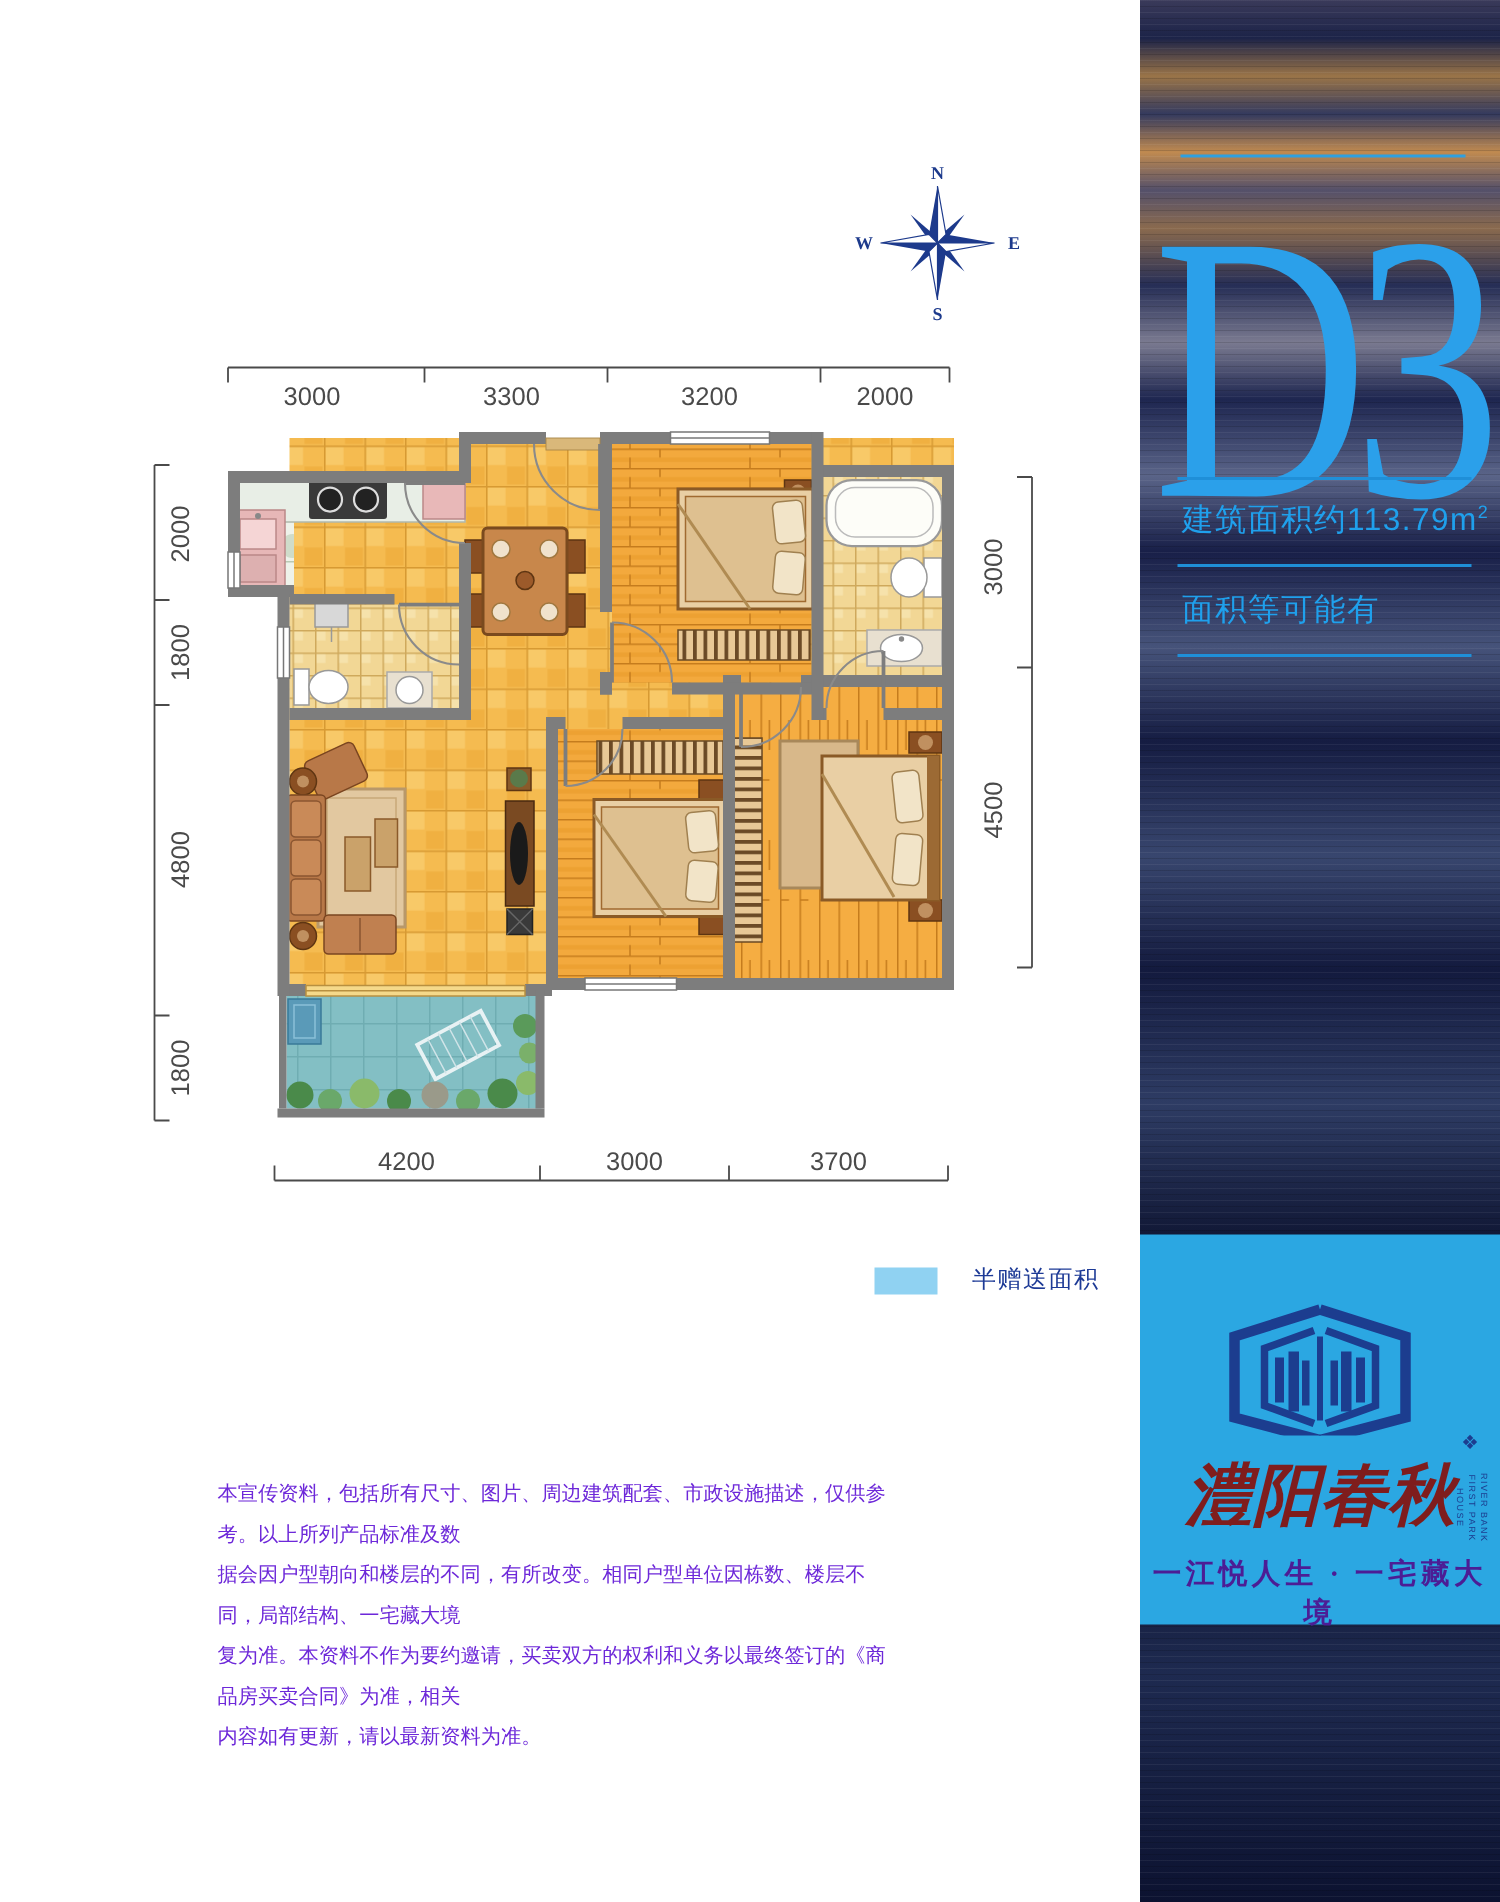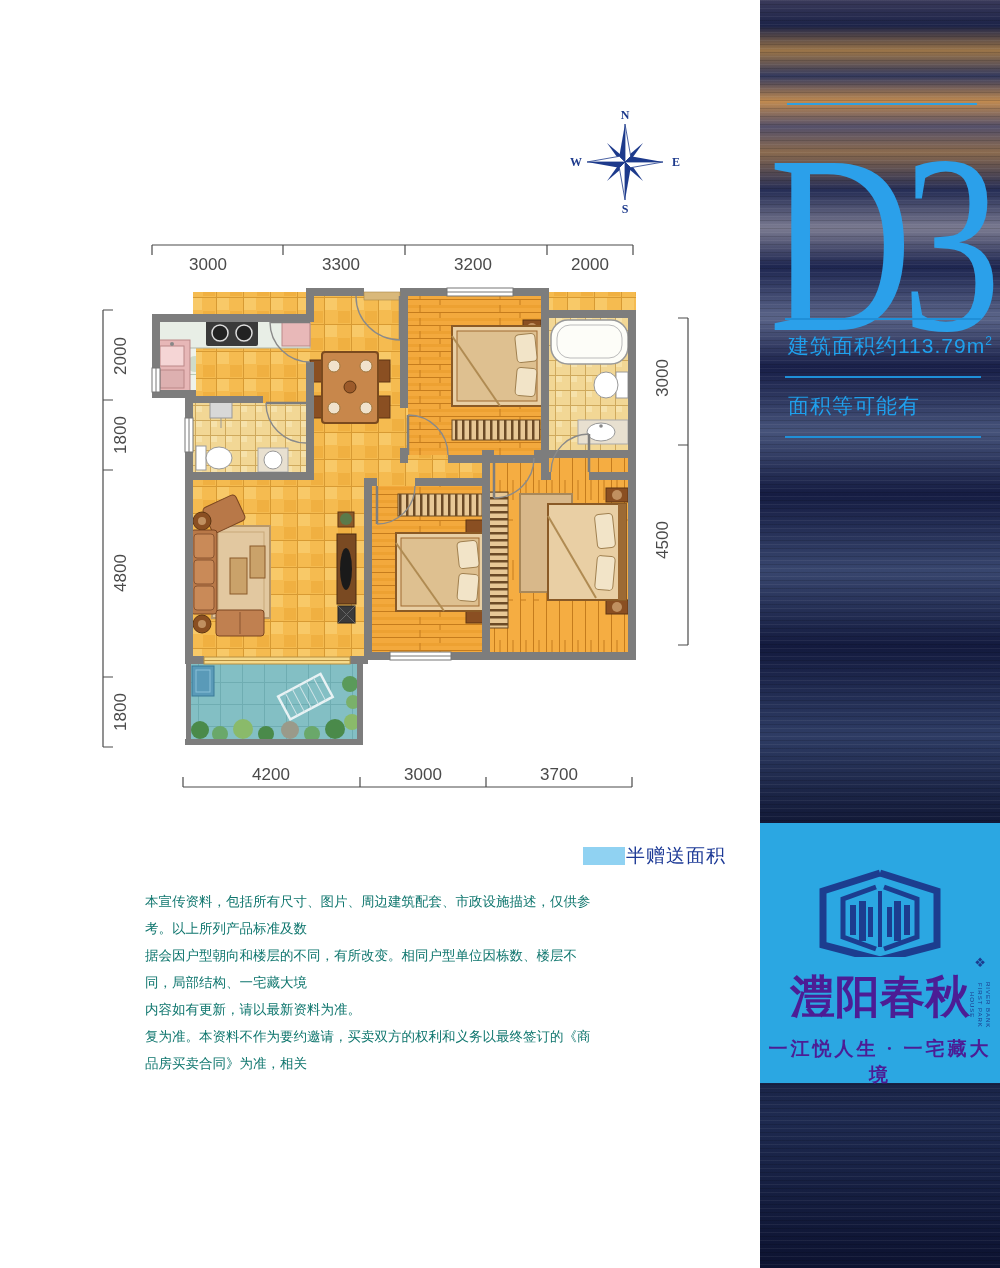--- a/index.html
+++ b/index.html
@@ -7,24 +7,24 @@
     width:1000px;height:1268px;position:relative;overflow:hidden;
     background:#ffffff;font-family:"Liberation Sans",sans-serif;
   }
   
   #plan-svg{position:absolute;left:0;top:0;z-index:1;}
   .dim-text{fill:#4a4a4a;font-size:17px;font-family:"Liberation Sans",sans-serif;}
   .compass-letter{fill:#1d3a8c;font-size:12px;font-family:"Liberation Serif",serif;font-weight:bold;}
 
   .legend{position:absolute;left:583px;top:843px;z-index:2;display:flex;align-items:center;}
   .legend-swatch{width:42px;height:18px;background:#90d2f2;display:inline-block;}
-  .legend-label{margin-left:1px;font-size:19px;color:#1d3a96;letter-spacing:1px;}
-
-  .disclaimer{position:absolute;left:145px;top:888px;width:450px;z-index:2;
-    color:#0f766e;font-size:13.5px;line-height:27px;}
+  .legend-label{margin-left:23px;font-size:16px;color:#1d3a96;letter-spacing:1px;}
+
+  .disclaimer{position:absolute;left:145px;top:982px;width:450px;z-index:2;
+    color:#6d28d9;font-size:13.5px;line-height:27px;}
 
   
   .sidebar{position:absolute;left:760px;top:0;width:240px;height:1268px;z-index:1;
     background:
       repeating-linear-gradient(180deg, rgba(255,255,255,0.06) 0 1px, rgba(0,0,0,0) 1px 4px,
         rgba(0,0,0,0.14) 4px 5px, rgba(0,0,0,0) 5px 8px),
       linear-gradient(180deg,
         #3a3a5a 0%, #1c2348 2%,
         #9a7448 4%, #343a5e 6%,
         #c08a50 8%, #54506a 10%,
@@ -43,22 +43,22 @@
   .d3-title{position:absolute;top:118px;left:0;width:240px;text-align:center;
     font-family:"Liberation Serif",serif;font-size:198px;line-height:200px;
     color:#2ba0ea;letter-spacing:-10px;transform:scaleY(1.28);transform-origin:50% 0;}
   .spec{position:absolute;left:28px;font-size:21px;color:#1fa0ec;letter-spacing:1px;}
   .spec-area{top:332px;} .spec-rooms{top:392px;}
   .spec sup{font-size:12px;}
 
   .logo-block{position:absolute;left:0;top:823px;width:240px;height:260px;background:#2ba7e2;}
   .book-logo{display:block;margin:42px auto 0 auto;}
   .brand-row{position:relative;margin-top:10px;text-align:center;}
-  .brand-name{font-size:45px;font-weight:bold;color:#4c1d95;letter-spacing:0px;
-    font-family:"Liberation Sans",sans-serif;}
+  .brand-name{font-size:45px;font-weight:bold;color:#7f1d1d;letter-spacing:0px;
+    font-family:"Liberation Sans",sans-serif;font-style:italic;}
   .brand-side{position:absolute;right:8px;top:-14px;width:24px;text-align:center;color:#1c3d8f;}
   .brand-ornament{font-size:13px;line-height:13px;}
   .brand-eng{writing-mode:vertical-rl;font-size:6px;letter-spacing:1px;line-height:8px;
     margin:2px auto 0 auto;color:#1c3d8f;height:64px;}
   .tagline{margin-top:9px;text-align:center;font-family:"Liberation Serif",serif;font-weight:bold;
     font-size:19px;color:#4c1d95;letter-spacing:3px;}
 </style>
 </head>
 <body>
 
@@ -365,22 +365,22 @@
 </svg>
 
 <div class="legend">
   <span class="legend-swatch"></span>
   <span class="legend-label">半赠送面积</span>
 </div>
 
 <div class="disclaimer">
   <div>本宣传资料，包括所有尺寸、图片、周边建筑配套、市政设施描述，仅供参考。以上所列产品标准及数</div>
   <div>据会因户型朝向和楼层的不同，有所改变。相同户型单位因栋数、楼层不同，局部结构、一宅藏大境</div>
+  <div>复为准。本资料不作为要约邀请，买卖双方的权利和义务以最终签订的《商品房买卖合同》为准，相关</div>
   <div>内容如有更新，请以最新资料为准。</div>
-  <div>复为准。本资料不作为要约邀请，买卖双方的权利和义务以最终签订的《商品房买卖合同》为准，相关</div>
 </div>
 
 <div class="sidebar">
   <div class="hr-blue hr-1"></div>
   <div class="d3-title">D3</div>
   <div class="hr-blue hr-2"></div>
   <div class="spec spec-area">
     <span>建筑面积约113.79m</span><sup>2</sup>
   </div>
   <div class="hr-blue hr-3"></div>

